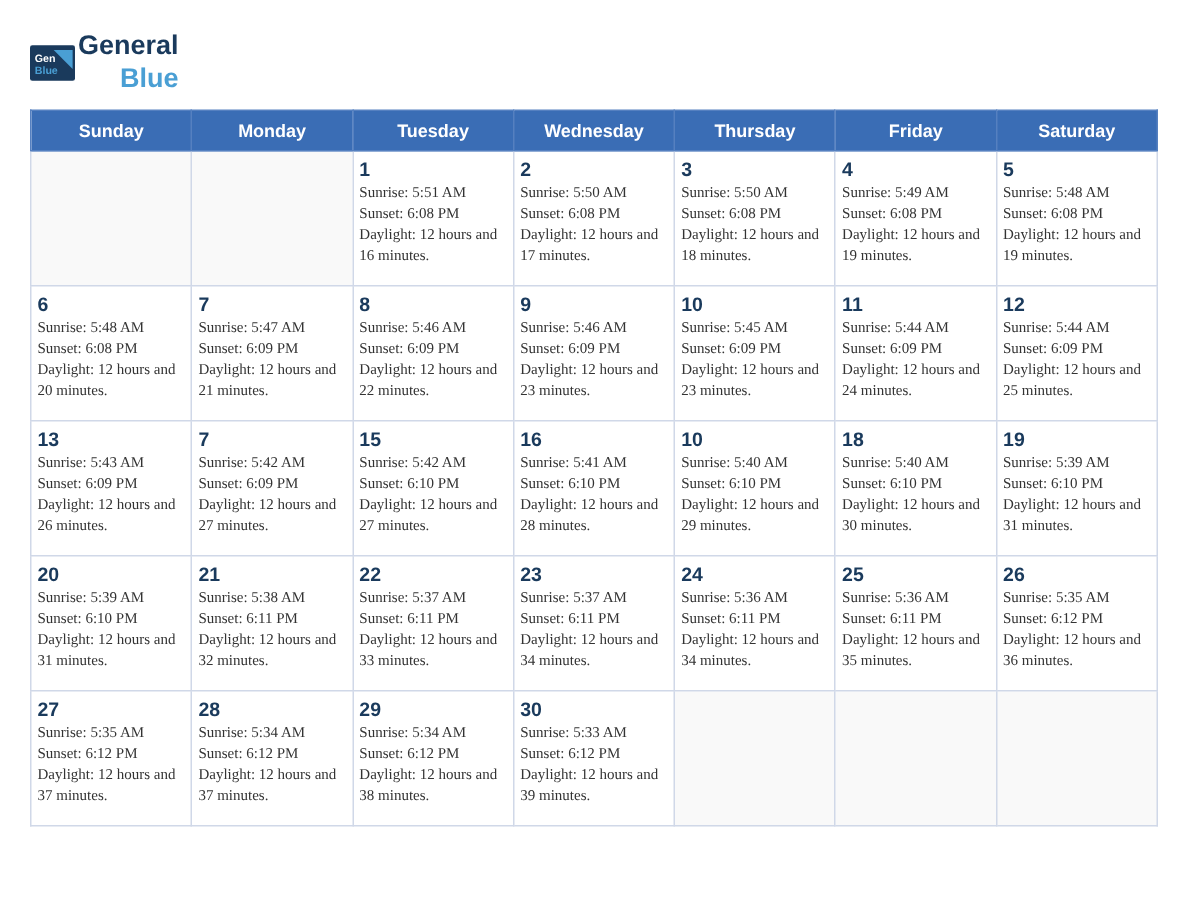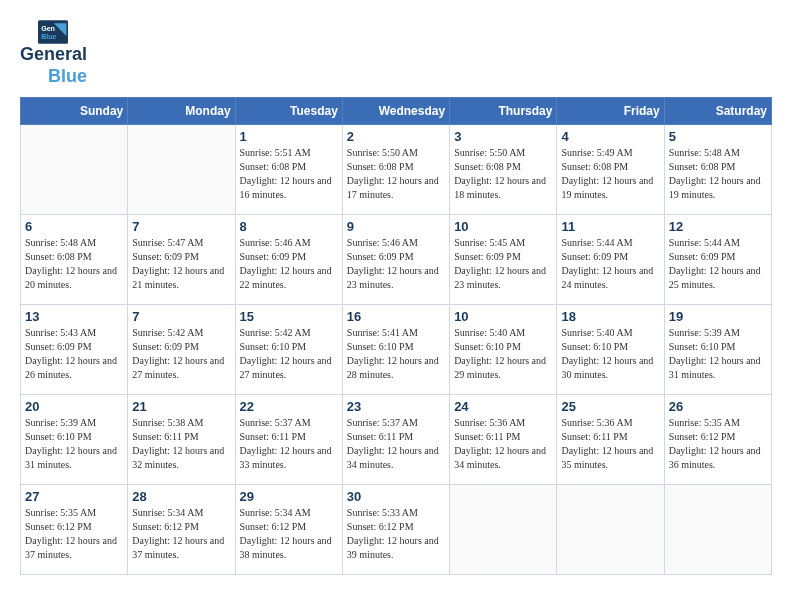--- a/index.html
+++ b/index.html
@@ -12,21 +12,20 @@
     }
     .header {
       display: flex;
       justify-content: space-between;
       align-items: flex-start;
       margin-bottom: 10px;
     }
     .logo {
       display: flex;
       align-items: center;
-      flex-direction: column;
     }
     .logo-text {
       font-size: 18px;
       font-weight: bold;
       color: #1a3a5c;
       line-height: 1.2;
       text-align: right;
     }
     .logo-text span {
       color: #4a9fd4;
@@ -51,21 +50,21 @@
     }
     .calendar {
       width: 100%;
       border-collapse: collapse;
       font-size: 10.5px;
     }
     .calendar th {
       background-color: #3a6db5;
       color: #fff;
       padding: 6px 4px;
-      text-align: right;
+      text-align: center;
       font-size: 12px;
       border: 1px solid #5580c0;
     }
     .calendar td {
       border: 1px solid #d0d8e8;
       vertical-align: top;
       padding: 4px;
       width: calc(100%/7);
       min-height: 80px;
       background: #fff;

